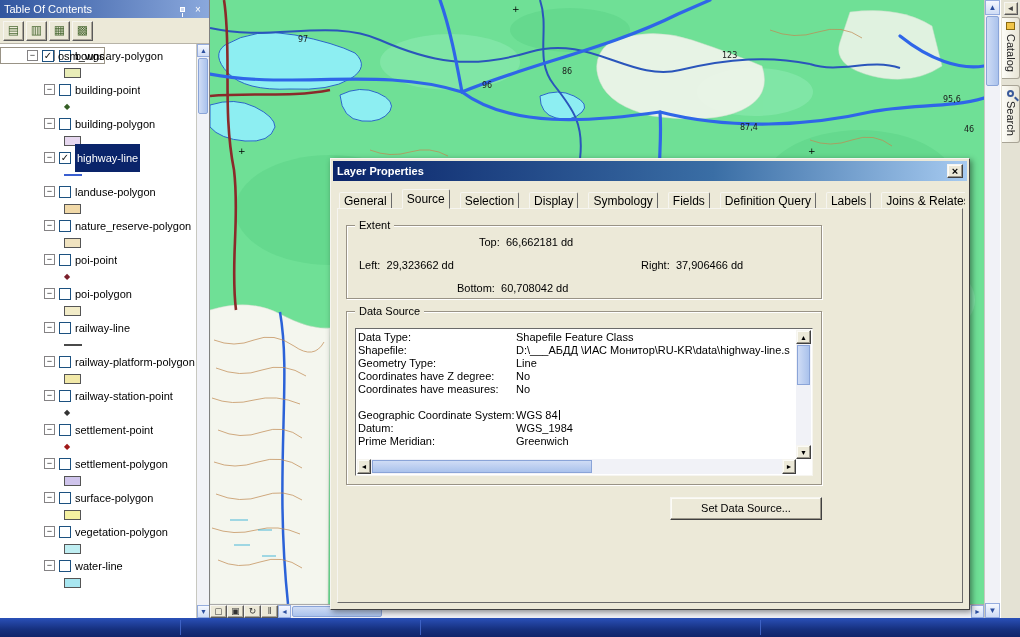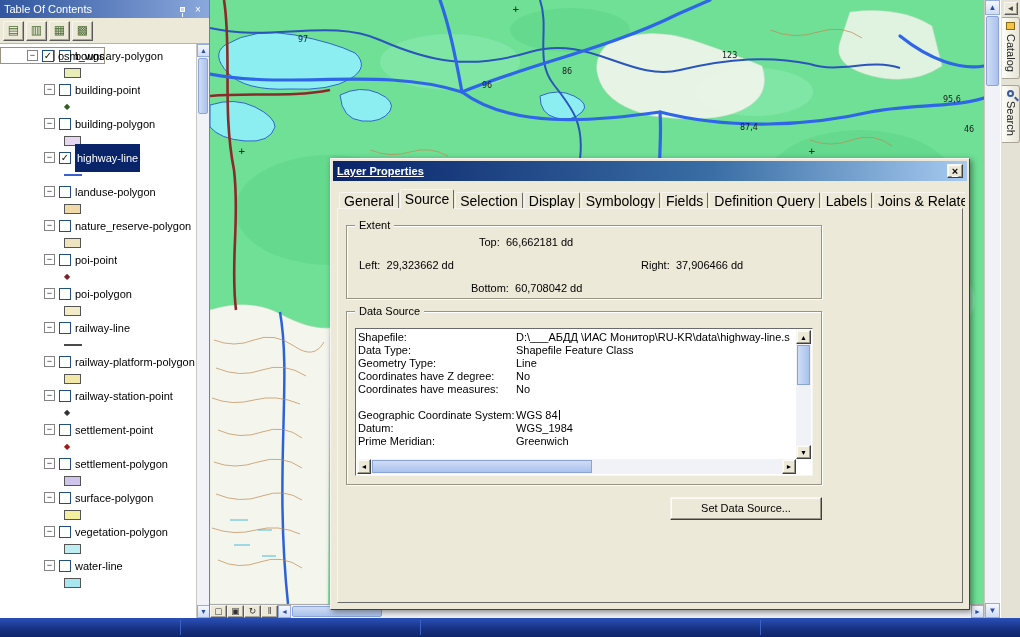--- a/index.html
+++ b/index.html
@@ -59,25 +59,25 @@
   .icon-catalog { width:9px; height:8px; background:#f2c548; border:1px solid #8a6a10; }
   .icon-search { width:7px; height:7px; border:2px solid #3a5a9a; border-radius:50%; position:relative; }
   .icon-search::after { content:""; position:absolute; left:5px; top:6px; width:5px; height:2px; background:#3a5a9a; transform:rotate(45deg); }
 
   
   #taskbar { position:absolute; left:0; top:618px; width:1020px; height:19px; background:linear-gradient(#2a50b8,#16307e 60%,#10246a); }
   #taskbar .seg { position:absolute; top:2px; bottom:2px; width:1px; background:#3e62c4; }
 
   
   #dialog { position:absolute; left:330px; top:158px; width:640px; height:452px; background:#ece9d8; border:1px solid; border-color:#f6f5f0 #404040 #404040 #f6f5f0; box-shadow:2px 2px 6px rgba(0,0,0,.45); z-index:50; }
-  .dlg-title { position:absolute; left:2px; top:2px; right:2px; height:20px; background:linear-gradient(90deg,#0a246a,#3a6ea5 60%,#a6caf0); color:#fff; font-weight:bold; display:flex; align-items:center; padding:0 4px;text-decoration:underline; }
+  .dlg-title { position:absolute; left:2px; top:2px; right:2px; height:20px; background:linear-gradient(90deg,#0a246a,#3a6ea5 60%,#a6caf0); color:#fff; font-weight:bold; display:flex; align-items:center; padding:0 4px; }
   .dlg-title .t { flex:1; }
   .dlg-close { width:16px; height:14px; font-size:10px; line-height:12px; text-align:center; color:#000; }
   .tabs { position:absolute; left:8px; top:30px; right:4px; height:20px; white-space:nowrap; overflow:hidden; }
-  .tab { display:inline-block; height:17px; line-height:16px; padding:0 4px; margin-right:1px; background:#ece9d8; border:1px solid; border-color:#f6f5f0 #6a6a6a transparent #f6f5f0; border-radius:2px 2px 0 0; vertical-align:bottom; font-size:14px; }
+  .tab { display:inline-block; height:17px; line-height:16px; padding:0 4px; margin-right:10px; background:#ece9d8; border:1px solid; border-color:#f6f5f0 #6a6a6a transparent #f6f5f0; border-radius:2px 2px 0 0; vertical-align:bottom; font-size:12px; }
   .tab.active { height:20px; line-height:19px; position:relative; z-index:3; border-bottom-color:#ece9d8; }
   .tabpage { position:absolute; left:6px; top:49px; right:6px; bottom:6px; background:#ece9d8; border:1px solid; border-color:#f6f5f0 #6a6a6a #6a6a6a #f6f5f0; z-index:1; }
   .group { position:absolute; border:1px solid #999386; box-shadow:inset 1px 1px 0 #fff, 1px 1px 0 #fff; }
   .group > .legend { position:absolute; top:-7px; left:8px; background:#ece9d8; padding:0 4px; font-size:11px; }
   .g-extent { left:8px; top:16px; width:476px; height:74px; }
   .ext-item { position:absolute; white-space:nowrap; }
   .g-ds { left:8px; top:102px; width:476px; height:174px; }
   .ds-list { position:absolute; left:8px; top:16px; right:8px; height:148px; }
   .ds-view { position:absolute; left:2px; top:2px; right:17px; bottom:17px; overflow:hidden; }
   .ds-row { height:13px; display:flex; white-space:nowrap; font-size:11px; }
@@ -389,36 +389,36 @@
         <span class="legend">Extent</span>
         <span class="ext-item" style="left:132px; top:10px">
           <span>Top:</span>&nbsp;&nbsp;<span>66,662181 dd</span>
         </span>
         <span class="ext-item" style="left:12px; top:33px">
           <span>Left:</span>&nbsp;&nbsp;<span>29,323662 dd</span>
         </span>
         <span class="ext-item" style="left:294px; top:33px">
           <span>Right:</span>&nbsp;&nbsp;<span>37,906466 dd</span>
         </span>
-        <span class="ext-item" style="left:124px; top:56px">
+        <span class="ext-item" style="left:110px; top:56px">
           <span>Bottom:</span>&nbsp;&nbsp;<span>60,708042 dd</span>
         </span>
       </div>
 
       <div class="group g-ds">
         <span class="legend">Data Source</span>
         <div class="ds-list sunken">
           <div class="ds-view" id="ds-rows">
               <div class="ds-row">
+                <span class="k">Data Type:</span>
+                <span class="v">Shapefile Feature Class</span>
+              </div>
+              <div class="ds-row">
                 <span class="k">Shapefile:</span>
                 <span class="v">D:\___АБДД \ИАС Монитор\RU-KR\data\highway-line.s</span>
-              </div>
-              <div class="ds-row">
-                <span class="k">Data Type:</span>
-                <span class="v">Shapefile Feature Class</span>
               </div>
               <div class="ds-row">
                 <span class="k">Geometry Type:</span>
                 <span class="v">Line</span>
               </div>
               <div class="ds-row">
                 <span class="k">Coordinates have Z degree:</span>
                 <span class="v">No</span>
               </div>
               <div class="ds-row">

